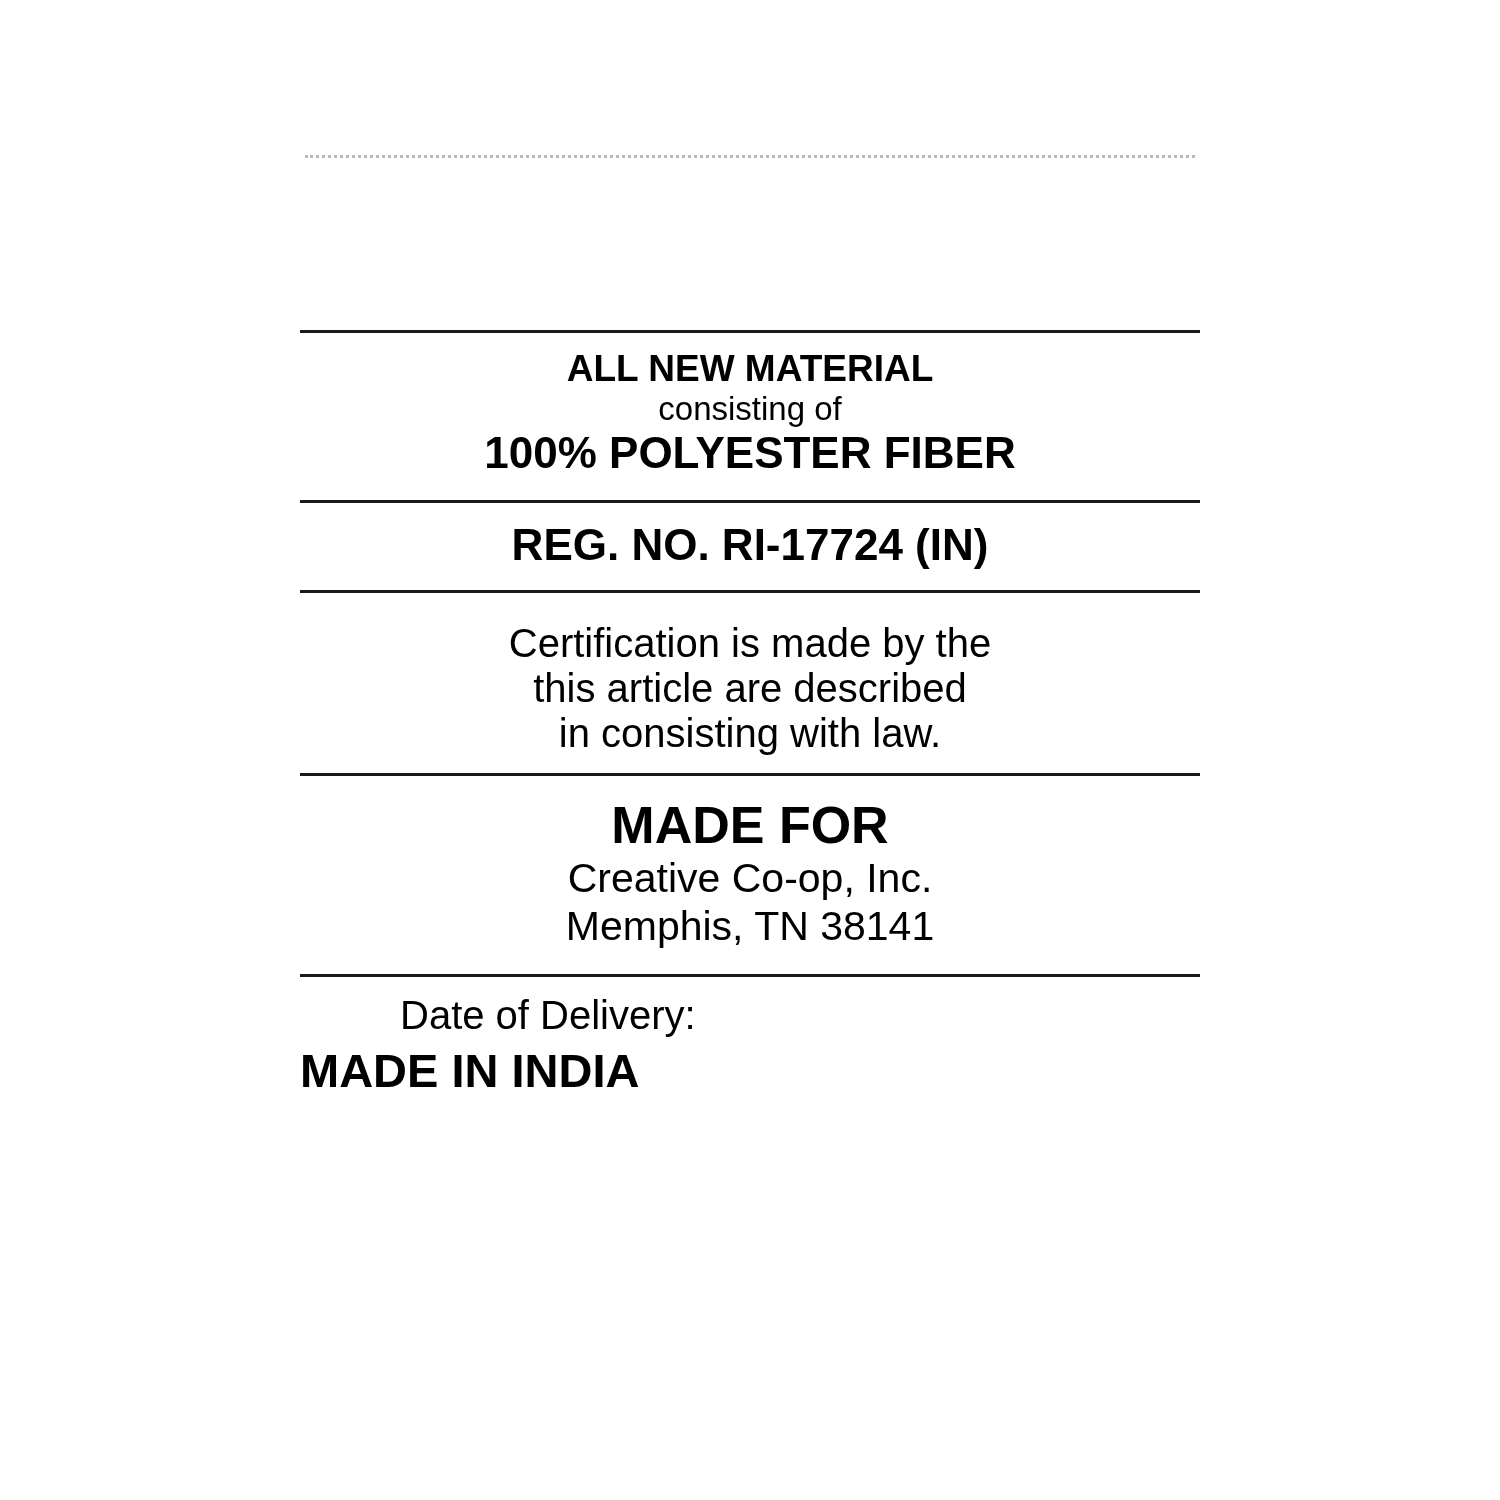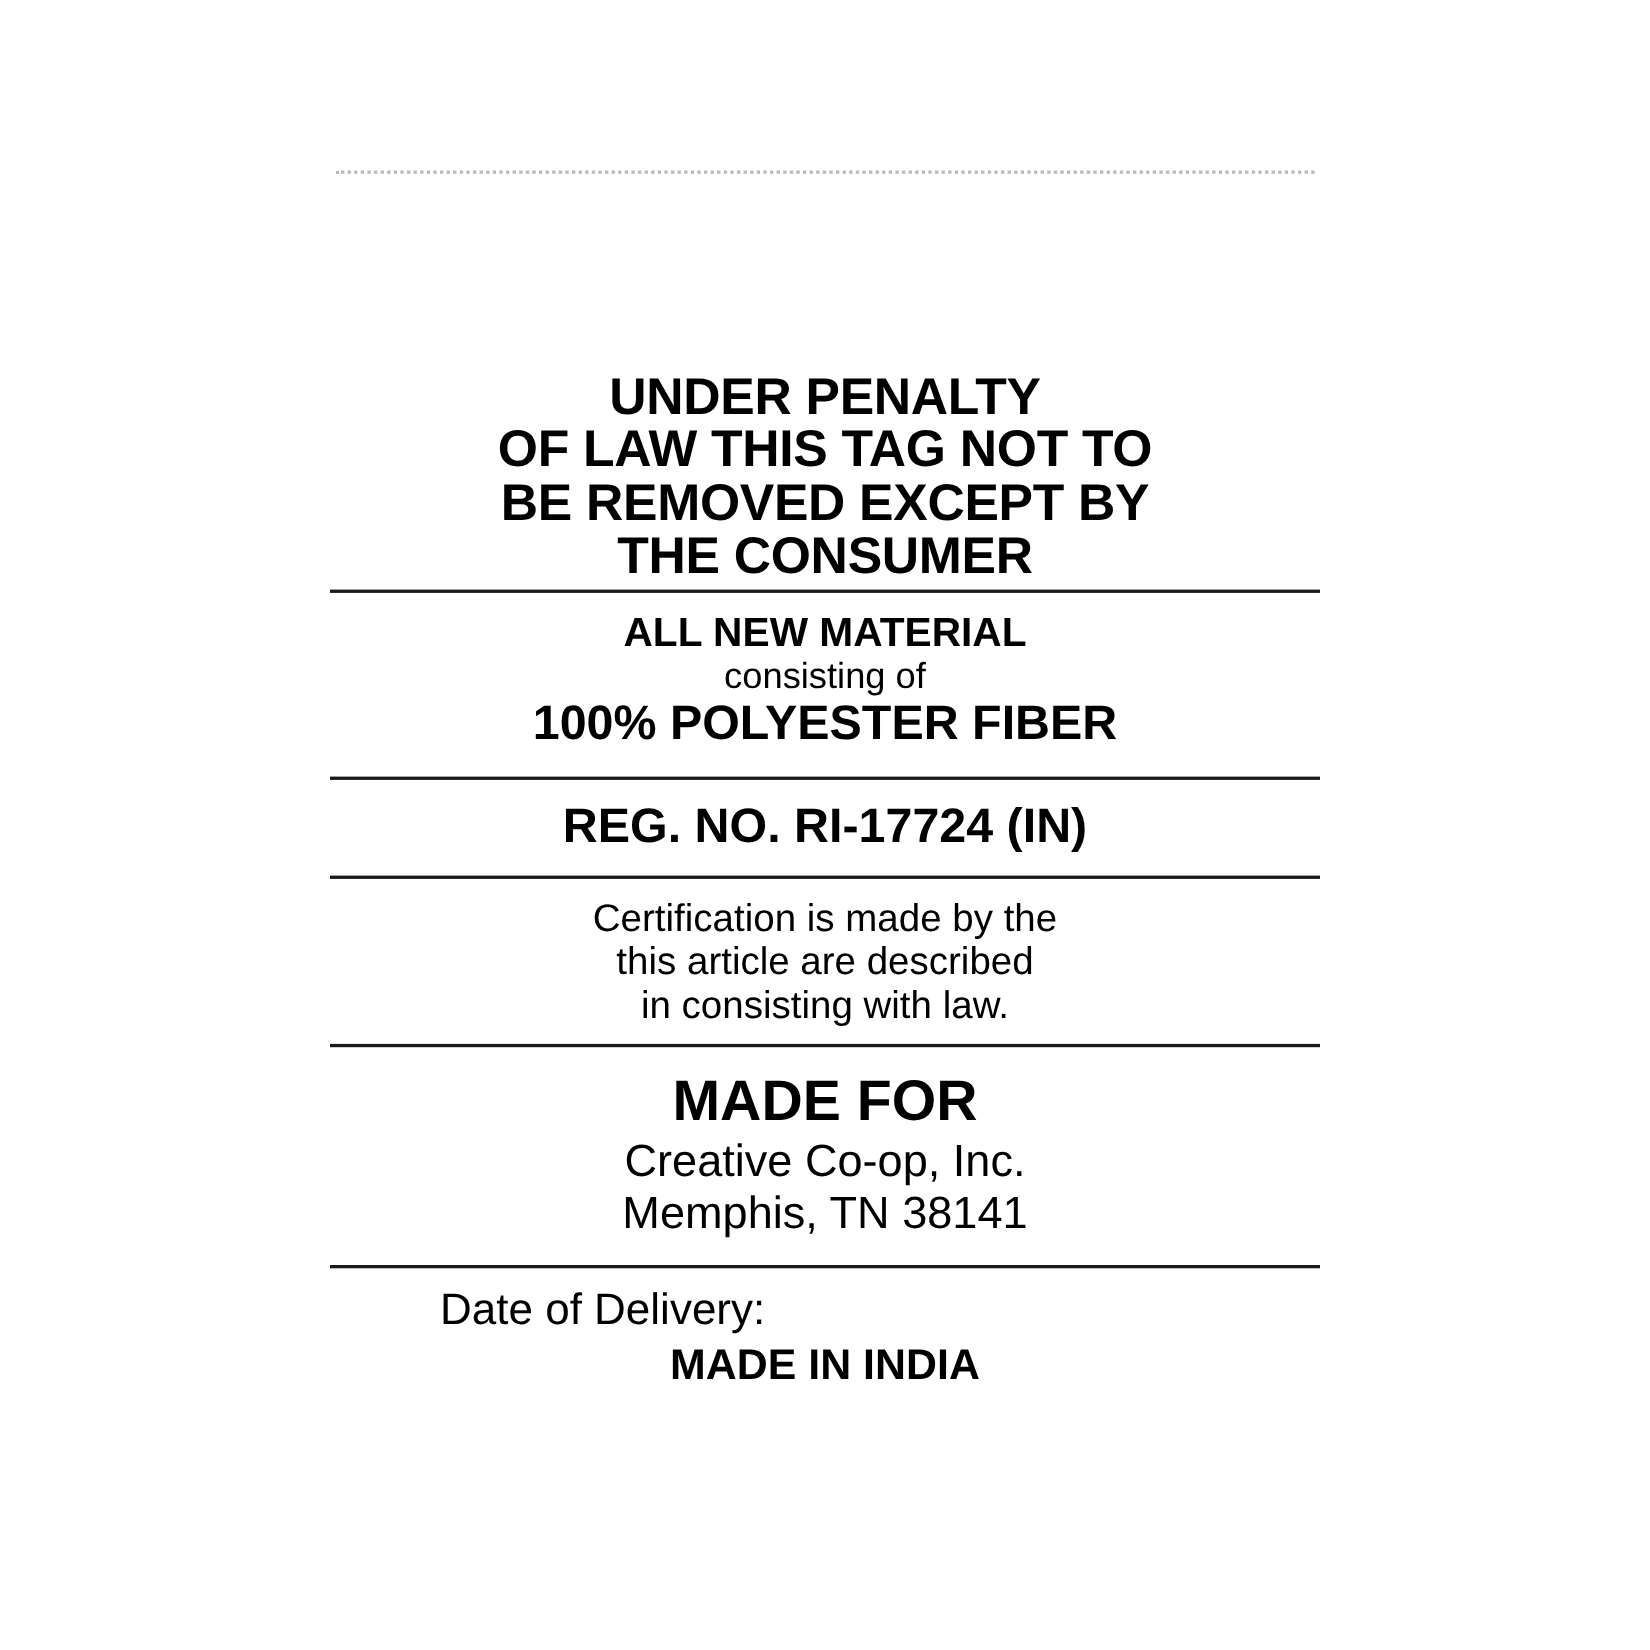--- a/index.html
+++ b/index.html
@@ -82,23 +82,24 @@
 
   .reg-line {
     font-weight: bold;
     font-size: 44px;
     line-height: 1.2;
     padding: 16px 0 18px 0;
   }
 
   .certification {
     font-weight: normal;
-    font-size: 35px;
+    font-size: 40px;
     line-height: 1.13;
     padding: 16px 0 16px 0;
+    margin-top: 12px;
   }
 
   .made-for-title {
     font-weight: bold;
     font-size: 52px;
     line-height: 1.15;
     padding-top: 14px;
   }
   .made-for-lines {
     font-weight: normal;
@@ -109,42 +110,36 @@
 
   .delivery-row {
     text-align: left;
     font-weight: normal;
     font-size: 40px;
     line-height: 1.2;
     padding: 14px 0 0 100px;
   }
 
   .made-in {
-    text-align: center;
+    text-align: left;
     font-weight: bold;
-    font-size: 39px;
+    font-size: 47px;
     line-height: 1.2;
     padding: 4px 0 0 0;
   }
 </style>
 </head>
 <body>
 
 <div class="tag">
 
   <div class="perforation"></div>
 
   <div class="label-body">
 
-    <div class="block headline">
-      <div>UNDER PENALTY</div>
-      <div>OF LAW THIS TAG NOT TO</div>
-      <div>BE REMOVED EXCEPT BY</div>
-      <div>THE CONSUMER</div>
-    </div>
 
     <hr class="rule">
 
     <div class="block">
       <div class="material-title">ALL NEW MATERIAL</div>
       <div class="material-consisting">consisting of</div>
       <div class="material-fiber">100% POLYESTER FIBER</div>
     </div>
 
     <hr class="rule">

